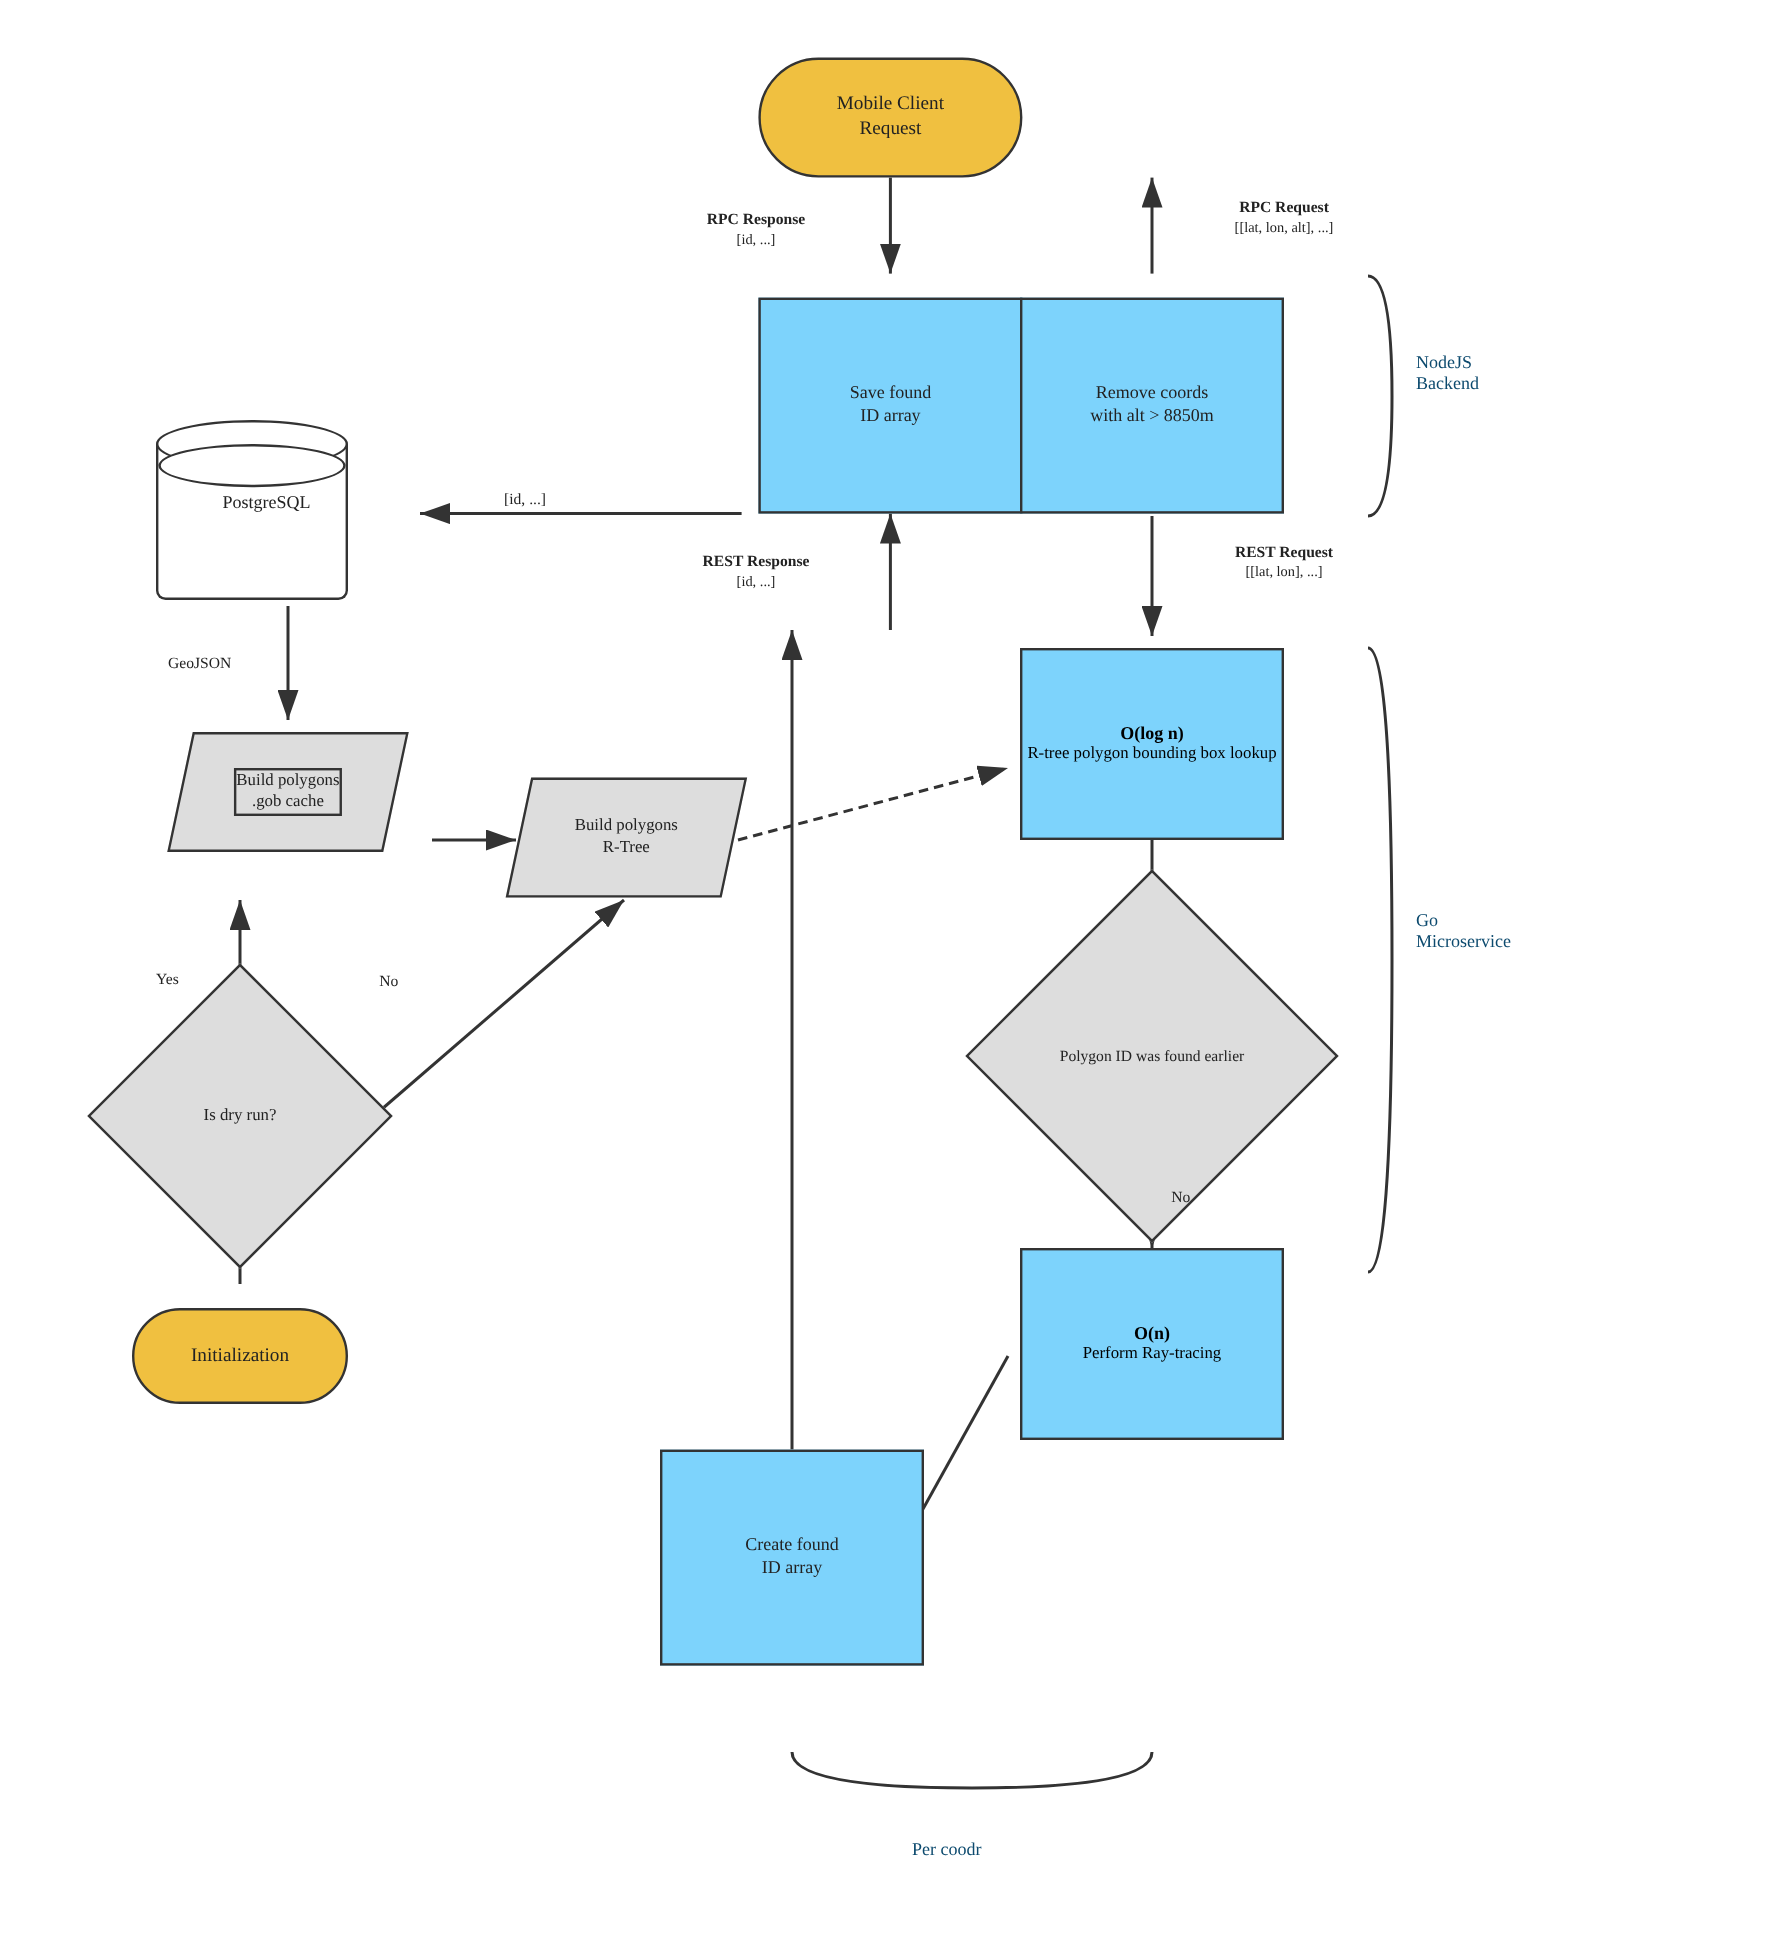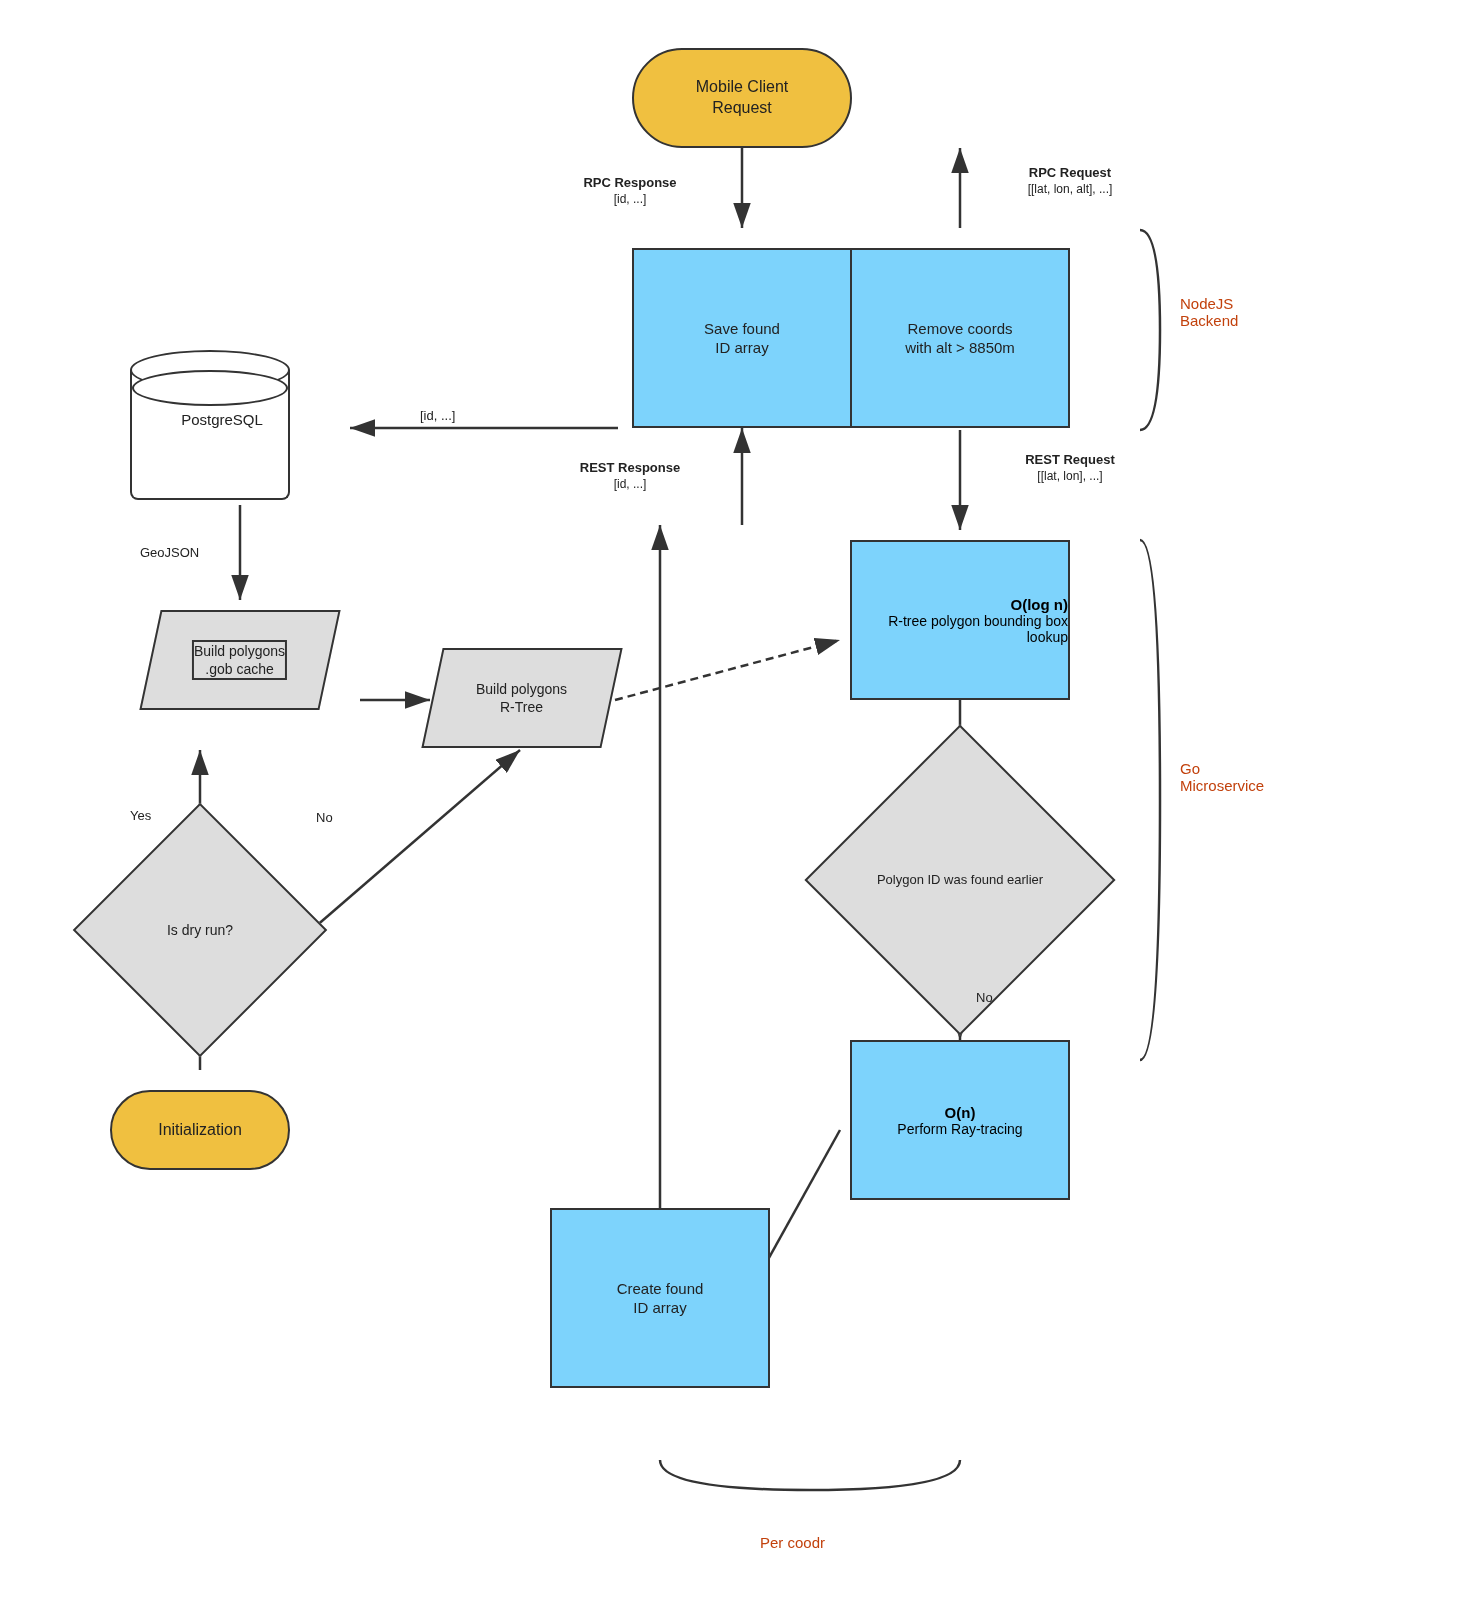--- a/index.html
+++ b/index.html
@@ -8,20 +8,21 @@
       font-family: Arial, sans-serif;
       width: 1484px;
       height: 1618px;
       overflow: hidden;
       position: relative;
     }
     #diagram {
       position: relative;
       width: 1200px;
       height: 1618px;
+      font-family: Liberation Serif, serif;
     }
     
     .node {
       position: absolute;
       display: flex;
       align-items: center;
       justify-content: center;
       text-align: center;
     }
     .rounded-rect {
@@ -60,21 +61,21 @@
       position: absolute;
       font-size: 13px;
       color: #222;
       text-align: center;
       line-height: 1.3;
     }
     
     .brace-label {
       position: absolute;
       font-size: 15px;
-      color: #c2410c;
+      color: #0c4a6e;
     }
   </style>
 </head>
 <body>
 
 <div id="diagram">
 
   <svg id="arrows" xmlns="http://www.w3.org/2000/svg">
     <defs>
       <marker id="arrowhead" markerWidth="10" markerHeight="7" refX="10" refY="3.5" orient="auto">
@@ -161,21 +162,21 @@
   <div style="position:absolute; left:110px; top:840px; width:180px; height:180px;">
     <div style="position:absolute; top:0; left:0; width:180px; height:180px; background:#ddd; border:2.5px solid #333; transform:rotate(45deg); transform-origin:center;"></div>
     <span class="node-label" style="position:absolute; top:0; left:0; width:180px; height:180px; display:flex; align-items:center; justify-content:center; font-size:14px; z-index:2;">Is dry run?</span>
   </div>
 
   <div class="node rounded-rect" style="width:180px; height:80px; left:110px; top:1090px;">
     <span class="node-label" style="font-size:16px;">Initialization</span>
   </div>
 
   <div class="node rect" style="width:220px; height:160px; left:850px; top:540px;">
-    <div style="text-align:right;">
+    <div style="text-align:center;">
       <div style="font-weight:bold; font-size:15px;">O(log n)</div>
       <div style="font-size:14px;">R-tree polygon
 bounding box
 lookup</div>
     </div>
   </div>
 
   <div style="position:absolute; left:850px; top:770px; width:220px; height:220px;">
     <div style="position:absolute; top:0; left:0; width:220px; height:220px; background:#ddd; border:2.5px solid #333; transform:rotate(45deg); transform-origin:center;"></div>
     <span class="node-label" style="position:absolute; top:0; left:0; width:220px; height:220px; display:flex; align-items:center; justify-content:center; font-size:13px; z-index:2; text-align:center; padding:0 20px;">Polygon ID was

